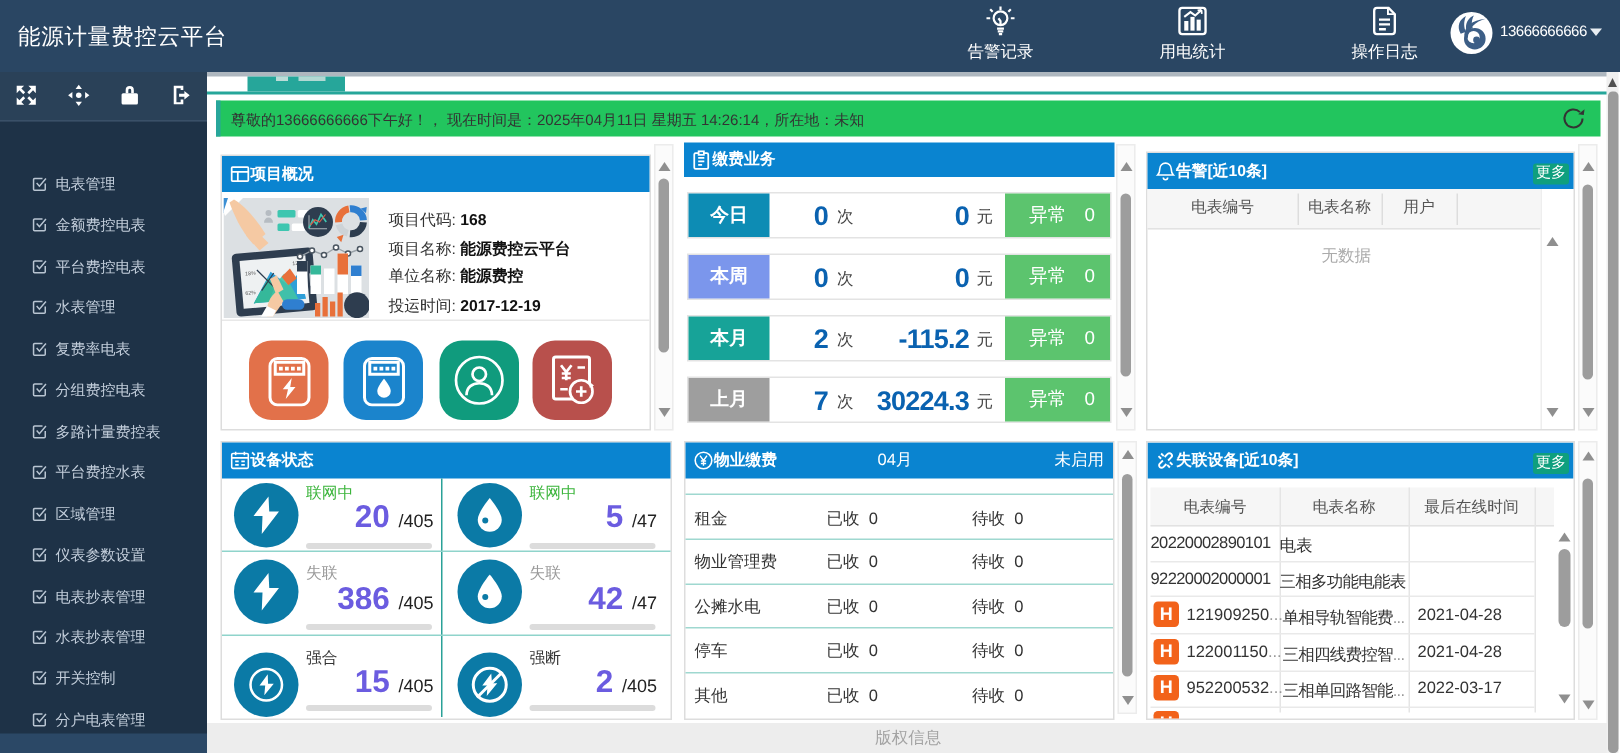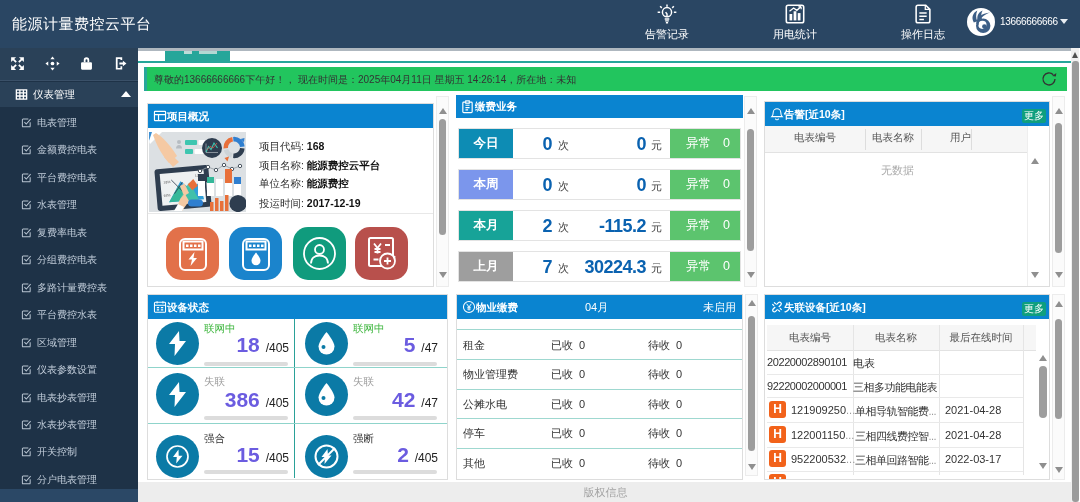--- a/index.html
+++ b/index.html
@@ -113,30 +113,20 @@
           <rect x="3" y="10" width="16" height="11" rx="1.5"></rect>
           <path d="M7 10 V7 a4 4 0 0 1 8 0 v3 h-2.6 V7 a1.4 1.4 0 0 0 -2.8 0 v3 Z"></path>
         </g>
       </svg>
 <svg class="abs" style="left:113px;top:7px" width="17" height="17" viewBox="0 0 24 24">
         <g fill="#fff">
           <path d="M4 3 h9 v4 h-2.5 V5.5 h-4 v13 h4 V16 H13 v4.5 H4 Z"></path>
           <path d="M14 8 l5 4 l-5 4 v-2.7 h-5 v-2.6 h5 Z"></path>
         </g>
       </svg>
-</div>
-<div class="abs" style="left:0;top:34px;width:138px;height:25px;background:#2a4158">
-<svg class="abs" style="left:15px;top:6px" width="13" height="13" viewBox="0 0 24 24">
-        <g stroke="#fff" stroke-width="2.4" fill="none">
-          <rect x="2.5" y="3.5" width="19" height="17"></rect>
-          <path d="M2.5 9 h19 M2.5 14.8 h19 M9 3.5 v17 M15.5 3.5 v17"></path>
-        </g>
-      </svg>
-<span class="abs" style="left:33px;top:6px;color:#fff;font-size:10.5px">仪表管理</span>
-<div class="abs" style="left:121px;top:9px;width:0;height:0;border-left:5px solid transparent;border-right:5px solid transparent;border-bottom:6px solid #fff"></div>
 </div>
 <div id="smenu">
 <div class="sitem" style="top:60.0px">
         <svg width="11" height="11" viewBox="0 0 24 24">
           <g stroke="#b9c5d2" stroke-width="2.2" fill="none">
             <path d="M20 11.5 V20 a1.5 1.5 0 0 1 -1.5 1.5 h-14 A1.5 1.5 0 0 1 3 20 V6 a1.5 1.5 0 0 1 1.5 -1.5 H16"></path>
             <path d="M7.5 11 l4 4.5 L21 4.5"></path>
           </g>
         </svg>
         <span>电表管理</span>
@@ -491,21 +481,21 @@
             <path d="M12 3 a6.5 6.5 0 0 1 6.5 6.5 c0 4 1.5 6 2.5 7 H3 c1-1 2.5-3 2.5-7 A6.5 6.5 0 0 1 12 3 Z"></path>
             <path d="M9.5 19.5 a2.5 2.5 0 0 0 5 0"></path>
           </g>
         </svg>
 <span class="pt">告警[近10条]</span>
 <div class="more">更多</div>
       </div>
 <div class="abs" style="left:0;top:24px;width:262px;height:27px;background:#f6f6f6;border-bottom:1px solid #e2e2e2">
 <div class="abs th13" style="left:0;top:5px;width:100px;text-align:center">电表编号</div>
 <div class="abs th13" style="left:100px;top:5px;width:56px;text-align:center">电表名称</div>
-<div class="abs th13" style="left:156px;top:5px;width:50px;text-align:right">用户</div>
+<div class="abs th13" style="left:156px;top:5px;width:50px;text-align:center">用户</div>
 <div class="abs" style="left:100px;top:3px;width:1px;height:21px;background:#ddd"></div>
 <div class="abs" style="left:156px;top:3px;width:1px;height:21px;background:#ddd"></div>
 <div class="abs" style="left:206px;top:3px;width:1px;height:21px;background:#ddd"></div>
 </div>
 <div class="abs" style="left:116px;top:61px;font-size:11px;color:#aaa">无数据</div>
 <div class="abs" style="left:262px;top:24px;width:14px;height:160px;border-left:1px solid #eee">
 <div class="abs" style="left:3px;top:32px;width:0;height:0;border-left:4px solid transparent;border-right:4px solid transparent;border-bottom:6px solid #8f8f8f"></div>
 <div class="abs" style="left:3px;bottom:8px;width:0;height:0;border-left:4px solid transparent;border-right:4px solid transparent;border-top:6px solid #8f8f8f"></div>
 </div>
 </div>
@@ -536,21 +526,21 @@
         </svg>
       </div>
 <div class="dcirc" style="left:157px;top:27px">
         <svg class="abs" style="left:11px;top:9px" width="21" height="25" viewBox="0 0 21 25">
           <path d="M10.5 1 C10.5 1 2.5 10.5 2.5 15.5 a8 8 0 0 0 16 0 C18.5 10.5 10.5 1 10.5 1 Z" fill="#fff"></path>
           <circle cx="7.5" cy="16" r="2" fill="#0b7aa6"></circle>
         </svg>
       </div>
 <div class="dstat" style="left:56px;top:27px;color:#3cb53c">联网中</div>
 <div class="dstat" style="left:205px;top:27px;color:#3cb53c">联网中</div>
-<div class="dnum" style="left:41px;top:35px;width:100px"><b>18 </b>/405</div>
+<div class="dnum" style="left:41px;top:35px;width:100px"><b>20 </b>/405</div>
 <div class="dnum" style="left:190px;top:35px;width:100px"><b>5 </b>/47</div>
 <div class="dbar" style="left:56px;top:67px"></div>
 <div class="dbar" style="left:205px;top:67px"></div>
 <div class="dcirc" style="left:8px;top:78px">
         <svg class="abs" style="left:12px;top:8px" width="19" height="27" viewBox="0 0 19 27">
           <path d="M11 1 L1 14 h6 L6.5 26 L18 11 h-6.5 Z" fill="#fff"></path>
         </svg>
       </div>
 <div class="dcirc" style="left:157px;top:78px">
         <svg class="abs" style="left:11px;top:9px" width="21" height="25" viewBox="0 0 21 25">

